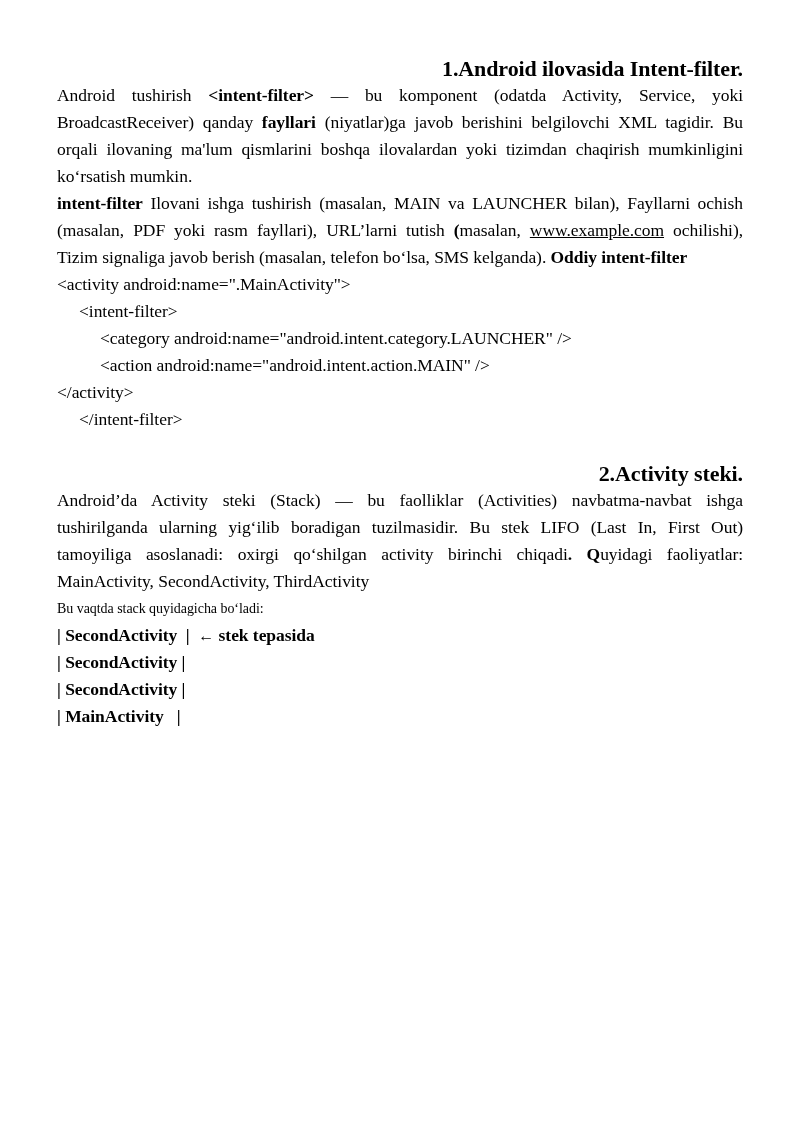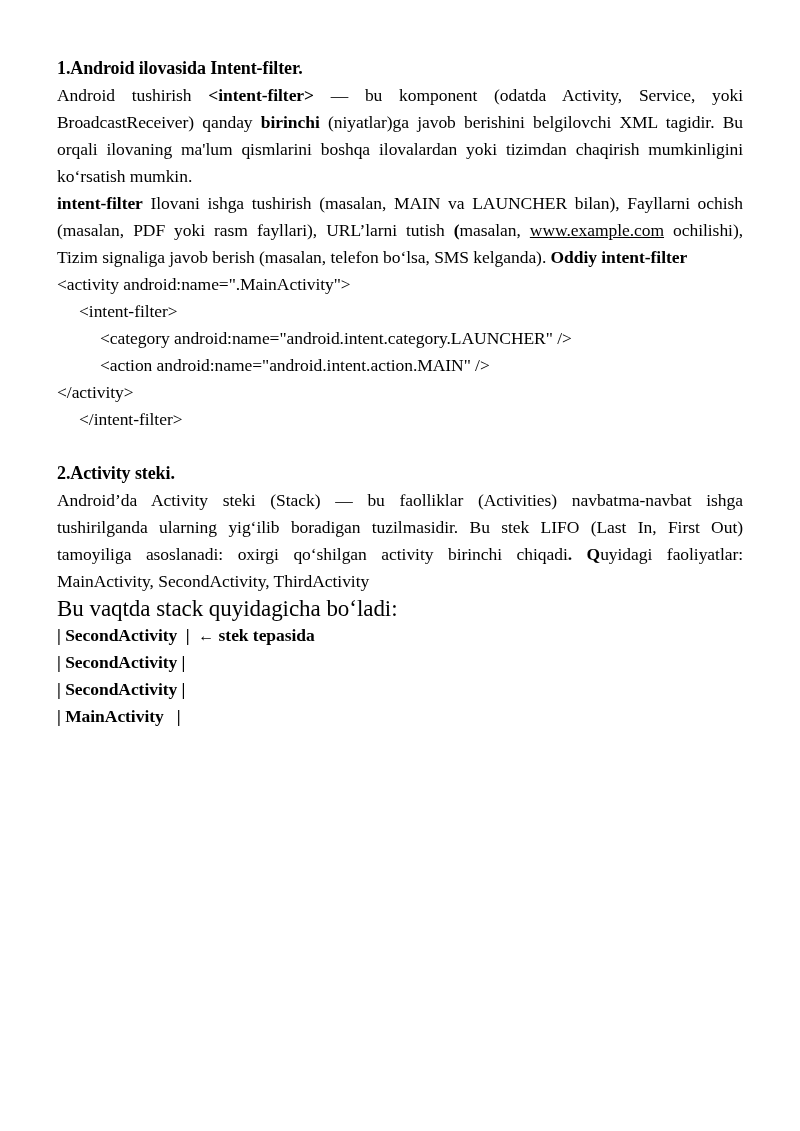--- a/index.html
+++ b/index.html
@@ -18,37 +18,37 @@
     color: #000000;
     -webkit-font-smoothing: antialiased;
   }
   .content {
     position: absolute;
     left: 57px;
     top: 55px;
     width: 686px;
   }
   .heading {
-    font-size: 18px;
+    font-size: 22px;
     font-weight: bold;
     line-height: 27px;
     margin: 0;
-    text-align: left;
+    text-align: right;
     letter-spacing: -0.1px;
   }
   .para {
     font-size: 17.5px;
     line-height: 27px;
     margin: 0;
     text-align: justify;
     text-justify: inter-word;
     letter-spacing: -0.05px;
   }
   .para-left {
-    font-size: 23px;
+    font-size: 14px;
     line-height: 27px;
     margin: 0;
     text-align: left;
     letter-spacing: -0.05px;
   }
   .code-line {
     font-size: 17.5px;
     line-height: 27px;
     margin: 0;
     text-align: left;
@@ -77,21 +77,21 @@
 </head>
 <body>
 
 <div class="page">
   <div class="content">
 
     <div class="heading">
       <span>1.Android ilovasida Intent-filter.</span>
     </div>
 
-    <div class="para"><span>Android tushirish </span><span class="b">&lt;intent-filter&gt;</span><span> — bu komponent (odatda Activity, Service, yoki BroadcastReceiver) qanday </span><span class="b">birinchi</span><span> (niyatlar)ga javob berishini belgilovchi XML tagidir. Bu orqali ilovaning ma'lum qismlarini boshqa ilovalardan yoki tizimdan chaqirish mumkinligini ko‘rsatish mumkin.</span></div>
+    <div class="para"><span>Android tushirish </span><span class="b">&lt;intent-filter&gt;</span><span> — bu komponent (odatda Activity, Service, yoki BroadcastReceiver) qanday </span><span class="b">fayllari</span><span> (niyatlar)ga javob berishini belgilovchi XML tagidir. Bu orqali ilovaning ma'lum qismlarini boshqa ilovalardan yoki tizimdan chaqirish mumkinligini ko‘rsatish mumkin.</span></div>
 
     <div class="para"><span class="b">intent-filter</span><span> Ilovani ishga tushirish (masalan, MAIN va LAUNCHER bilan), Fayllarni ochish (masalan, PDF yoki rasm fayllari), URL’larni tutish </span><span class="b">(</span><span>masalan, </span><span class="u">www.example.com</span><span> ochilishi), Tizim signaliga javob berish (masalan, telefon bo‘lsa, SMS kelganda). </span><span class="b">Oddiy intent-filter</span></div>
 
     <div class="code-line">&lt;activity android:name=".MainActivity"&gt;</div>
     <div class="code-line indent1">&lt;intent-filter&gt;</div>
     <div class="code-line indent2">&lt;category android:name="android.intent.category.LAUNCHER" /&gt;</div>
     <div class="code-line indent2">&lt;action android:name="android.intent.action.MAIN" /&gt;</div>
     <div class="code-line">&lt;/activity&gt;</div>
     <div class="code-line indent1">&lt;/intent-filter&gt;</div>
 

